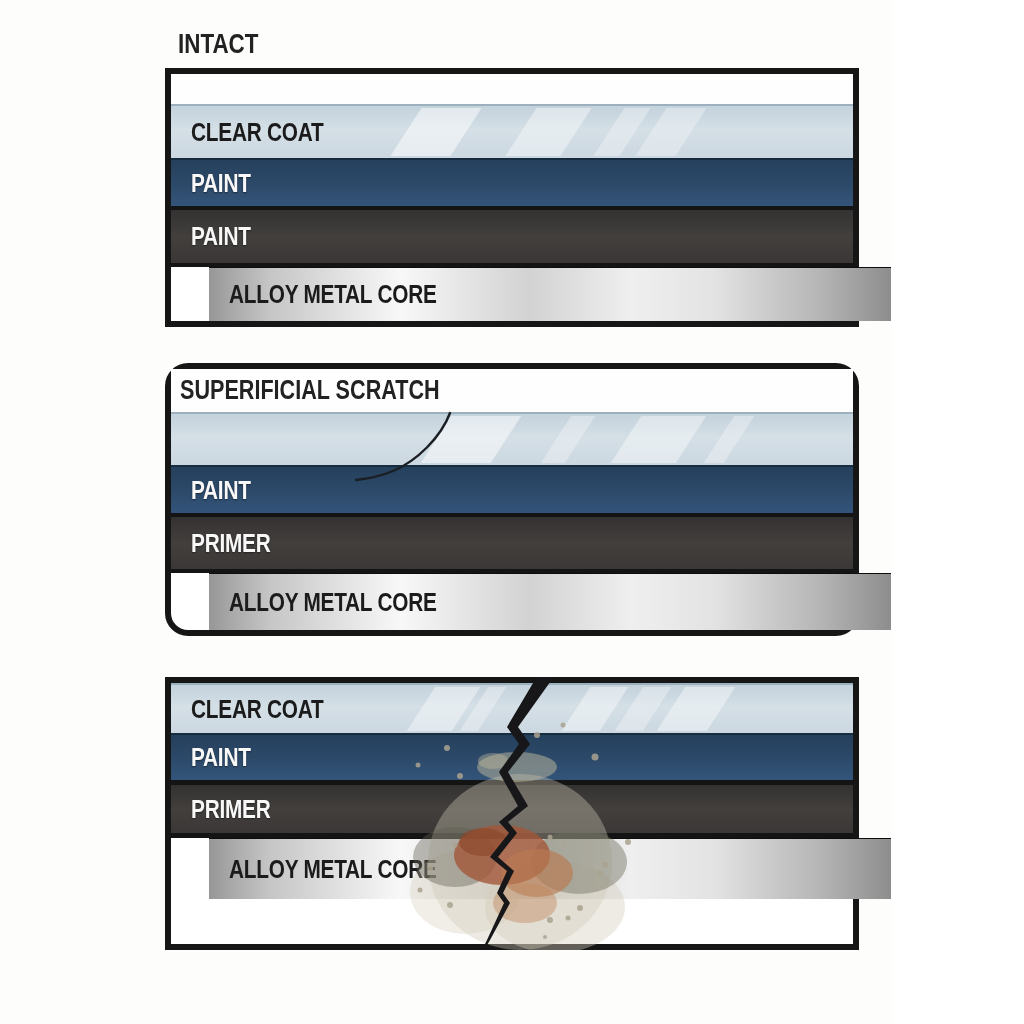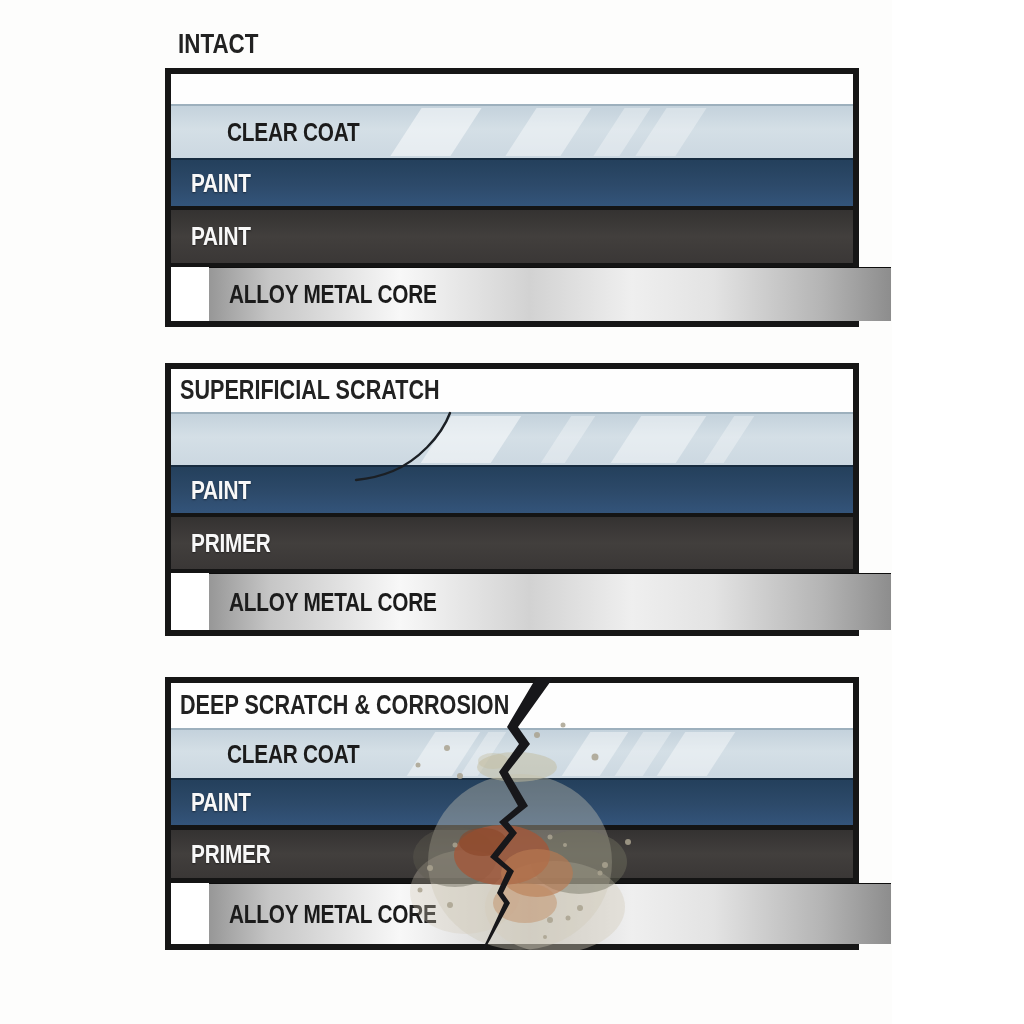--- a/index.html
+++ b/index.html
@@ -13,41 +13,40 @@
   .panel{position:absolute;left:165px;width:694px;}
   .panel .box{
     position:relative;
     box-sizing:border-box;
     width:694px;
     border:6px solid #161616;
     background:#ffffff;
     overflow:visible;
   }
   #p1 .box{height:259px;}
-  #p2 .box{height:273px;}
+  #p2 .box{height:273px;border-radius:23px;}
   #p3 .box{height:273px;}
   #p1{top:68px;}
   #p2{top:363px;}
   #p3{top:677px;}
 
   .layer{
     position:relative;
     box-sizing:border-box;
     width:100%;
     display:flex;align-items:center;
     overflow:hidden;
   }
   .sep{height:4px;background:#141414;}
   .sep5{height:5px;background:#141414;}
 
   .white-strip{background:#fefefe;}
   .clearcoat{
     background:linear-gradient(180deg,#c4d2dc 0%,#d4dfe6 45%,#ccd8e1 100%);
     border-top:2px solid #9db0bd;
-    padding-left:36px;
   }
   .paint-blue{
     background:linear-gradient(180deg,#24405c 0%,#2d4a6a 55%,#33547a 100%);
     border-top:2px solid #182c40;
   }
   .primer-gray{
     background:linear-gradient(180deg,#343231 0%,#423f3d 50%,#3a3736 100%);
   }
   .alloy{
     background:linear-gradient(90deg,#979797 0%,#c6c6c6 9%,#f8f8f8 28%,#d2d2d2 47%,#efefef 62%,#e3e3e3 74%,#b4b4b4 90%,#8d8d8d 100%);
@@ -147,23 +146,20 @@
           <span class="lbl lbl-dark"><span class="cond">ALLOY METAL CORE</span></span>
         </div>
       <svg class="overlay" viewBox="0 0 694 273">
         <path d="M 285 50 C 276 74 252 98 228 108 C 216 113 201 116 191 117" fill="none" stroke="#1b1f24" stroke-width="2.4" stroke-linecap="round"></path>
       </svg>
     </div>
   </section>
 
   <section class="panel" id="p3">
     <div class="box">
-      <div class="layer white-strip" style="height:45px;">
-          <span class="title-in"><span class="cond">DEEP SCRATCH &amp; CORROSION</span></span>
-        </div>
       <div class="layer clearcoat" style="height:50px;">
         <i class="streak s45" style="left:250px;width:45px;"></i>
         <i class="streak s35" style="left:303px;width:18px;"></i>
         <i class="streak s45" style="left:405px;width:38px;"></i>
         <i class="streak s35" style="left:458px;width:28px;"></i>
         <i class="streak s45" style="left:500px;width:50px;"></i>
         <span class="lbl lbl-dark"><span class="cond">CLEAR COAT</span></span>
       </div>
       <div class="layer paint-blue" style="height:47px;">
           <span class="lbl lbl-light"><span class="cond">PAINT</span></span>

